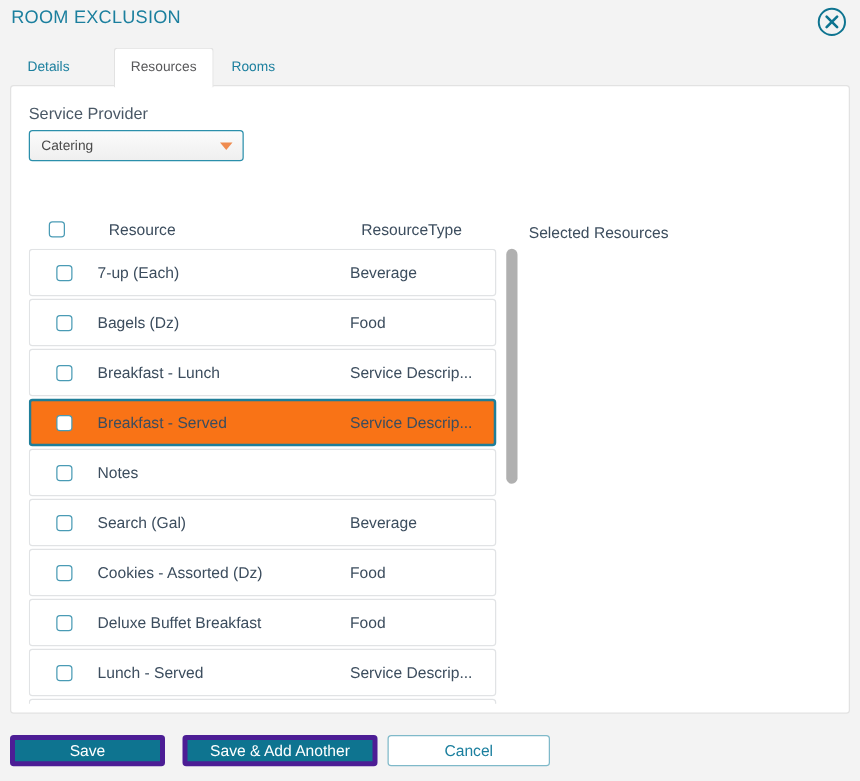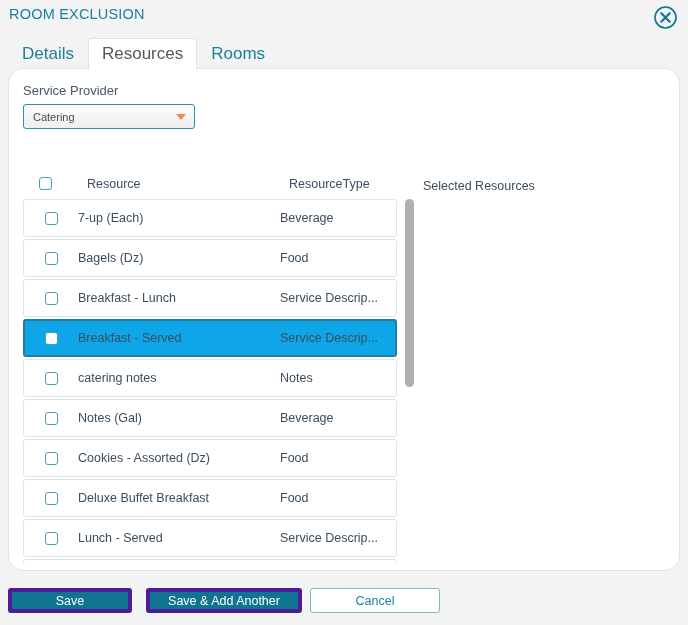--- a/index.html
+++ b/index.html
@@ -21,41 +21,42 @@
     width: 25px; height: 25px; cursor: pointer;
   }
 
   
   .tabbar {
     position: absolute; left: 8px; top: 38px;
     width: 672px; height: 31px;
     display: flex; align-items: flex-end;
   }
   .tab {
-    font-size: 17px; color: #1b7f9e;
+    font-size: 11px; color: #1b7f9e;
     padding: 7px 13px 8px 13px;
     cursor: pointer; line-height: 16px;
     border: 1px solid transparent;
     border-bottom: none;
     position: relative; top: 1px;
   }
   .tab.active {
     background: #ffffff; color: #58585a;
     border-color: #e2e2e2;
     border-radius: 3px 3px 0 0;
     z-index: 3;
+    margin-left: 21px;
   }
 
   
   .panel {
     position: absolute; left: 8px; top: 68px;
     width: 672px; height: 503px;
     background: #ffffff;
     border: 1px solid #e2e2e2;
-    border-radius: 15px;
+    border-radius: 3px;
   }
 
   .field-label {
     position: absolute; left: 14px; top: 14px;
     font-size: 13px; color: #4a5866;
   }
 
   .select-wrap {
     position: absolute; left: 14px; top: 35px;
     width: 172px; height: 25px;
@@ -125,21 +126,21 @@
   .row {
     position: relative;
     height: 38px; margin-bottom: 2px;
     background: #fff;
     border: 1px solid #e1e3e5; border-radius: 3px;
     display: flex; align-items: center;
     cursor: pointer;
   }
   .row.selected {
     border: 2px solid #1f7e99;
-    background: #0ea5e9;
+    background: #f97316;
   }
   .row .cell-cb { width: 54px; display: flex; justify-content: center; }
   .row.selected .cell-cb { width: 53px; }
   .row .cell-name {
     width: 202px;
     font-size: 12.5px; color: #3c4d5e;
   }
   .row .cell-type {
     font-size: 12.5px; color: #3c4d5e;
   }
@@ -248,28 +249,27 @@
           <div class="cell-cb">
             <span class="cb"></span>
           </div>
           <div class="cell-name">Breakfast - Served</div>
           <div class="cell-type">Service Descrip...</div>
         </div>
         <div class="row">
           <div class="cell-cb">
             <span class="cb"></span>
           </div>
-          <div class="cell-name">catering notes</div>
           <div class="cell-type">Notes</div>
         </div>
         <div class="row">
           <div class="cell-cb">
             <span class="cb"></span>
           </div>
-          <div class="cell-name">Notes (Gal)</div>
+          <div class="cell-name">Search (Gal)</div>
           <div class="cell-type">Beverage</div>
         </div>
         <div class="row">
           <div class="cell-cb">
             <span class="cb"></span>
           </div>
           <div class="cell-name">Cookies - Assorted (Dz)</div>
           <div class="cell-type">Food</div>
         </div>
         <div class="row">

